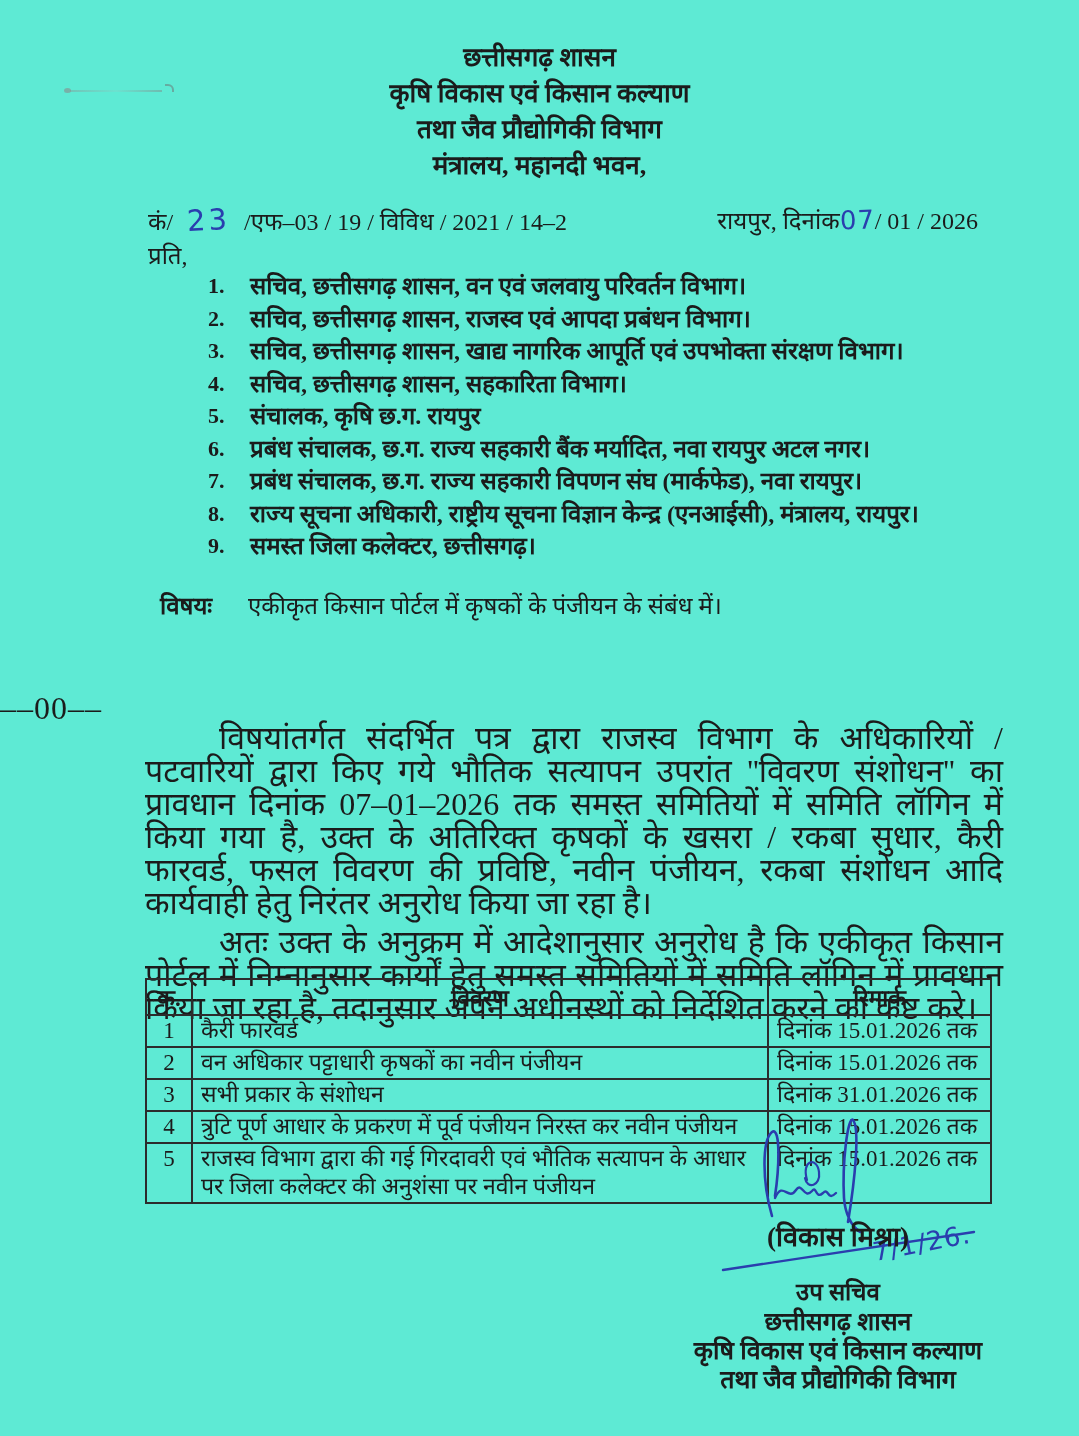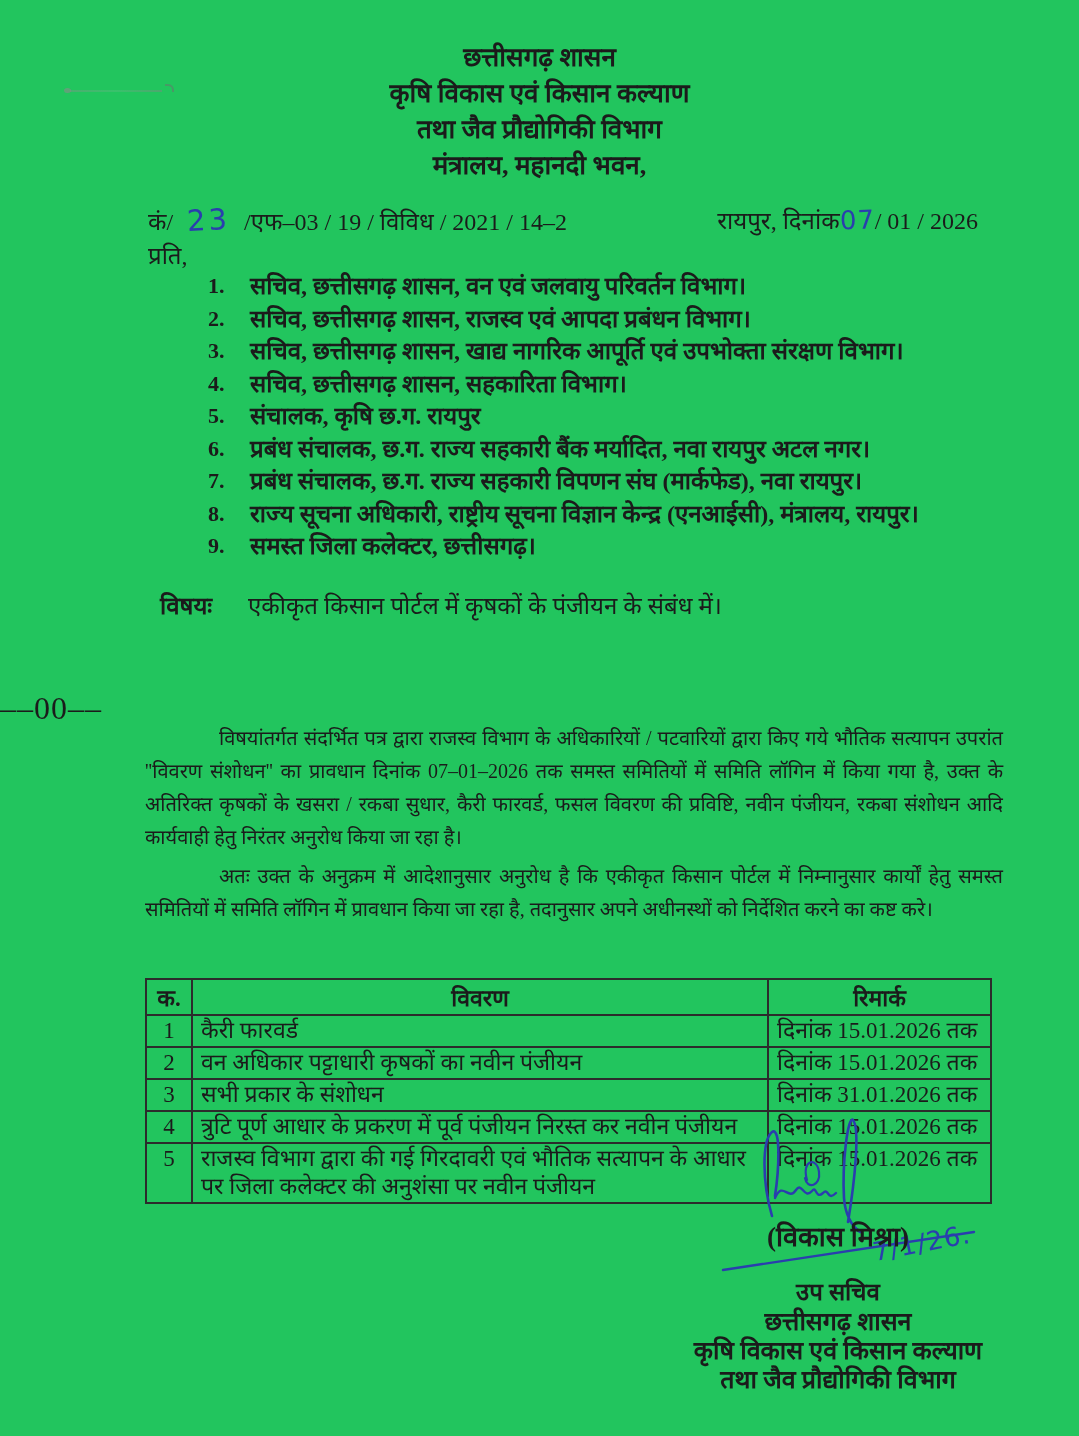--- a/index.html
+++ b/index.html
@@ -1,21 +1,21 @@
 <!DOCTYPE html>
 <html lang="hi"><head>
 <meta charset="utf-8">
 <style>
   * { margin:0; padding:0; box-sizing:border-box; }
   html,body { background:#e8e8e8; }
   .page {
     position:relative;
     width:1079px; height:1436px;
     margin:0 auto;
-    background:#22c55e;
+    background:#5eead4;
     color:#1b1b1b;
     font-family:"Liberation Serif","DejaVu Serif",serif;
     overflow:hidden;
   }
   
   .artifact {
     position:absolute; left:58px; top:82px; width:116px; height:14px;
   }
   .artifact .dot-l { position:absolute; left:6px; top:6px; width:7px; height:5px; background:#8a8a8a; border-radius:50%; opacity:.6; }
   .artifact .line { position:absolute; left:12px; top:8px; width:92px; height:2px; background:linear-gradient(90deg, rgba(140,140,140,.4), rgba(180,180,180,.15), rgba(130,130,130,.45)); }
@@ -50,21 +50,21 @@
   }
   .subject-row { top:588px; }
   .reference-row { top:643px; }
   .lbl { font-weight:bold; display:inline-block; min-width:82px; }
 
   .separator {
     position:absolute; top:690px; left:0; width:100%;
     text-align:left; font-size:32px; letter-spacing:1px;
   }
 
-  .body-text { position:absolute; top:722px; left:145px; width:858px; font-size:20px; line-height:33px; }
+  .body-text { position:absolute; top:722px; left:145px; width:858px; font-size:32px; line-height:33px; }
   .body-text p { text-align:justify; text-indent:74px; }
   .body-text p + p { margin-top:6px; }
 
   table.deadlines {
     position:absolute; top:978px; left:145px;
     width:845px; border-collapse:collapse;
     font-size:23px; table-layout:fixed;
   }
   table.deadlines th, table.deadlines td {
     border:2px solid #2c2c2c; padding:1px 8px; vertical-align:top;

